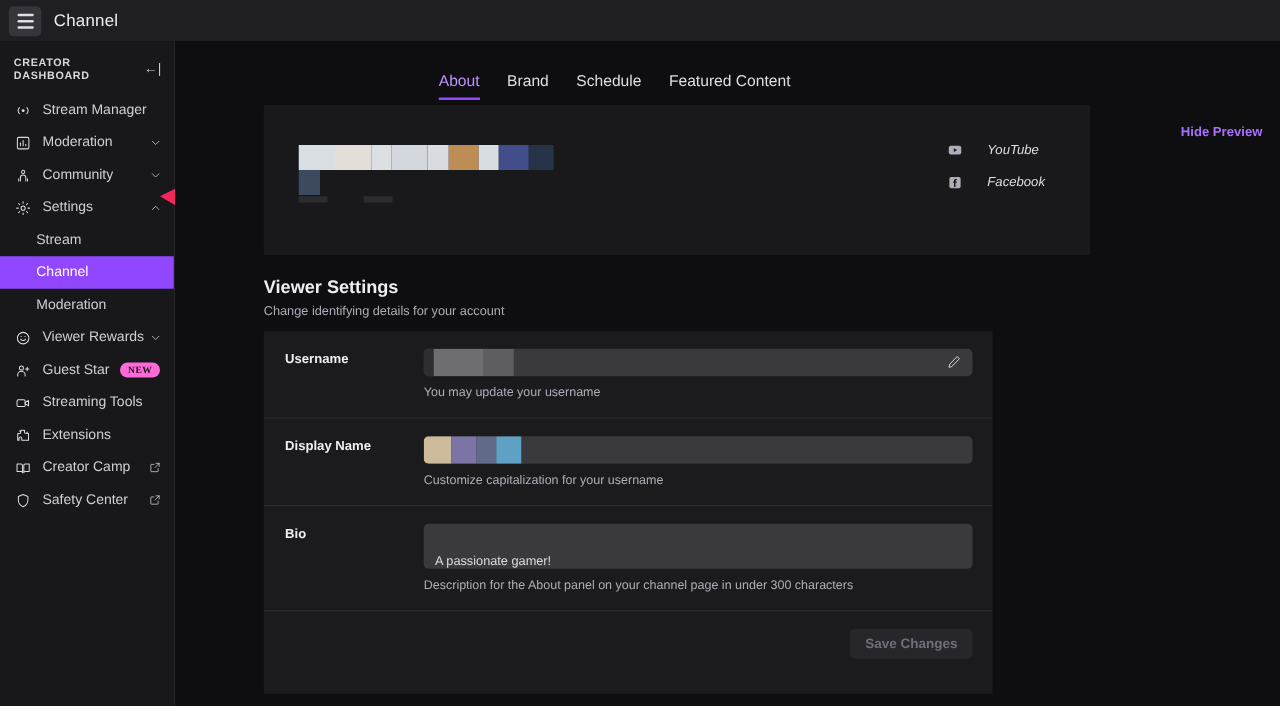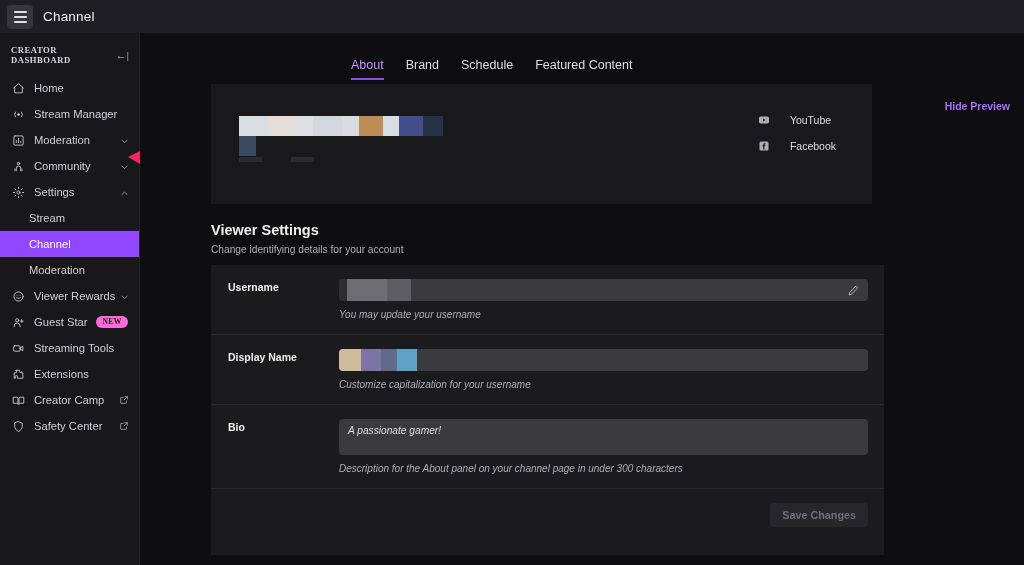--- a/index.html
+++ b/index.html
@@ -26,21 +26,20 @@
 
   
   #sidebar {
     position: absolute; left: 0; top: 33px; width: 140px; height: 532px;
     background: #18181b; border-right: 1px solid #242428;
     padding-top: 6px;
   }
   .side-head {
     display: flex; align-items: center; justify-content: center;
     padding: 6px 10px 10px 11px;
-    font-family: Liberation Serif, serif;
   }
   .side-head-label { color: #d8d8de; font-size: 8.6px; font-weight: bold; letter-spacing: .55px; }
   .collapse-ico { color: #c9c9d0; font-size: 11px; line-height: 1; }
   .nav-item {
     position: relative; height: 26px; display: flex; align-items: center;
     padding: 0 8px 0 11px; gap: 9px; color: #cfcfd6; font-size: 11.2px;
   }
   .nav-item.sub { padding-left: 29px; }
   .nav-item.active { background: #9147ff; color: #fff; }
   .nav-item.active .nav-label { color: #fff; }
@@ -73,36 +72,36 @@
 
   #preview {
     position: absolute; left: 211px; top: 84px; width: 661px; height: 120px;
     background: #19191c;
   }
   #redact-wrap { position: absolute; left: 28px; top: 32px; }
   .rrow { display: flex; height: 20px; }
   .rblk { height: 20px; }
   .rstub { position: absolute; top: 73px; height: 5px; background: #2b2b30; }
   #socials { position: absolute; right: 36px; top: 30px; display: flex; flex-direction: column; gap: 14px; }
-  .social { display: flex; align-items: flex-end; gap: 20px; color: #dedee3; font-size: 10.5px; }
+  .social { display: flex; align-items: flex-end; gap: 20px; color: #dedee3; font-size: 10.5px; font-style: italic; }
   .social-ico { width: 12px; height: 12px; display: flex; align-items: center; justify-content: center; }
 
   
   #ps-title { position: absolute; left: 211px; top: 222px; color: #efeff1; font-size: 14.5px; font-weight: bold; }
   #ps-sub { position: absolute; left: 211px; top: 244px; color: #adadb8; font-size: 10.2px; }
 
-  #form { position: absolute; left: 211px; top: 265px; width: 673px; height: 290px; background: #1b1b1e; }
+  #form { position: absolute; left: 211px; top: 265px; width: 583px; height: 290px; background: #1b1b1e; }
   .frow { position: relative; border-bottom: 1px solid #2a2a2f; padding: 14px 0 14px 0; }
   .flabel { position: absolute; left: 17px; top: 16px; color: #efeff1; font-size: 10.5px; font-weight: bold; }
-  .fbody { margin-left: 128px; margin-right: 16px; font-style: italic; }
+  .fbody { margin-left: 128px; margin-right: 16px; }
   .finput {
     position: relative; background: #3a3a3d; border-radius: 4px; height: 22px;
     display: flex; align-items: center; overflow: hidden;
   }
-  .finput.tall { height: 36px; align-items: flex-start; }
+  .finput.tall { height: 36px; align-items: flex-end; }
   .ftext { color: #dcdce2; font-size: 10.2px; padding: 6px 0 0 9px; }
   .fhint { color: #adadb8; font-size: 10px; margin-top: 8px; }
   .pencil { position: absolute; right: 8px; top: 4px; width: 13px; height: 13px; }
   .pencil svg { width: 13px; height: 13px; stroke: #dedee3; stroke-width: 1.4; fill: none; stroke-linecap: round; stroke-linejoin: round; }
   .inline-blk { height: 22px; }
   #footer { position: relative; height: 55px; }
   #save {
     position: absolute; right: 16px; top: 14px;
     background: #26262b; color: #6f6f7a; font-size: 10.8px; font-weight: bold;
     padding: 6px 12px; border-radius: 4px; border: none;
@@ -119,29 +118,20 @@
     </div>
   <div id="topbar-title">Channel</div>
 </div>
 
 <div id="sidebar">
   <div class="side-head">
     <span class="side-head-label">CREATOR DASHBOARD</span>
     <span class="collapse-ico">←|</span>
   </div>
 
-  <div class="nav-item">
-    <span class="nav-ico">
-      <svg viewBox="0 0 24 24">
-          <path d="M3 11l9-8 9 8"></path>
-          <path d="M5 10v10h14V10"></path>
-        </svg>
-    </span>
-    <span class="nav-label">Home</span>
-  </div>
 
   <div class="nav-item">
     <span class="nav-ico">
       <svg viewBox="0 0 24 24">
           <circle cx="12" cy="12" r="2.2" fill="#dcdce2" stroke="none"></circle>
           <path d="M6.5 7.5a7 7 0 000 9"></path>
           <path d="M17.5 7.5a7 7 0 010 9"></path>
         </svg>
     </span>
     <span class="nav-label">Stream Manager</span>

